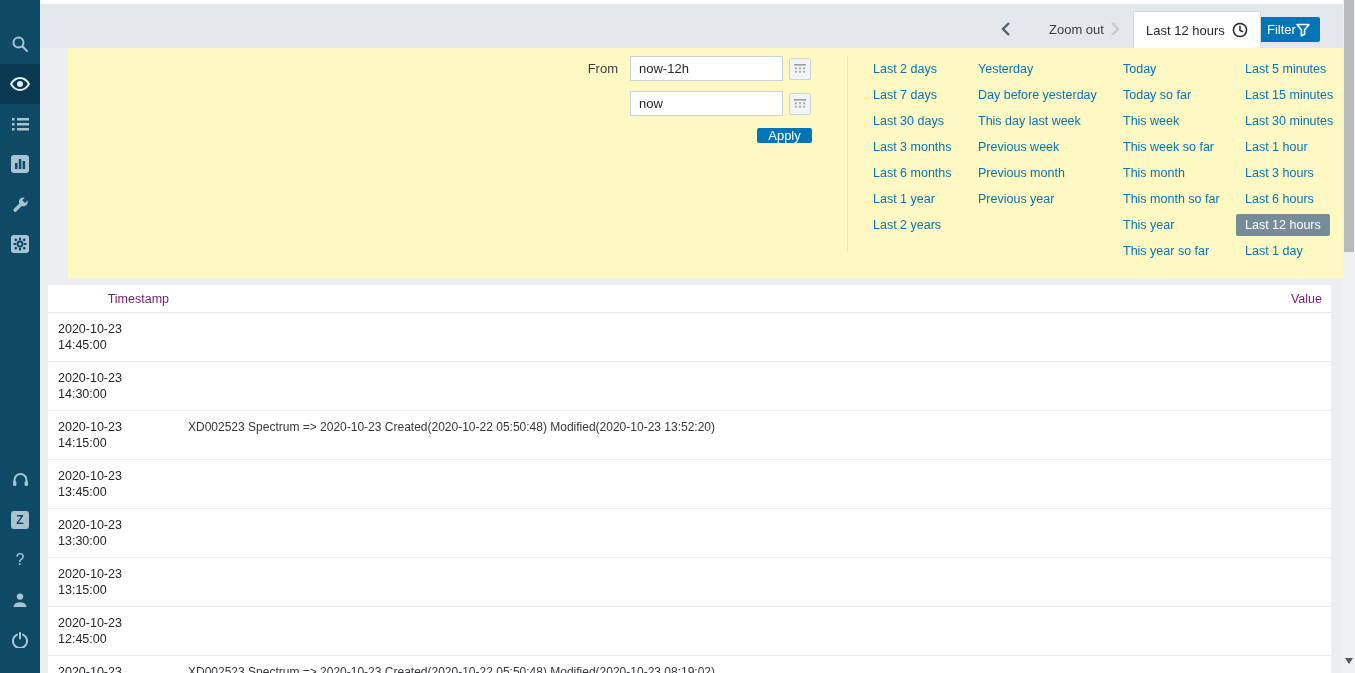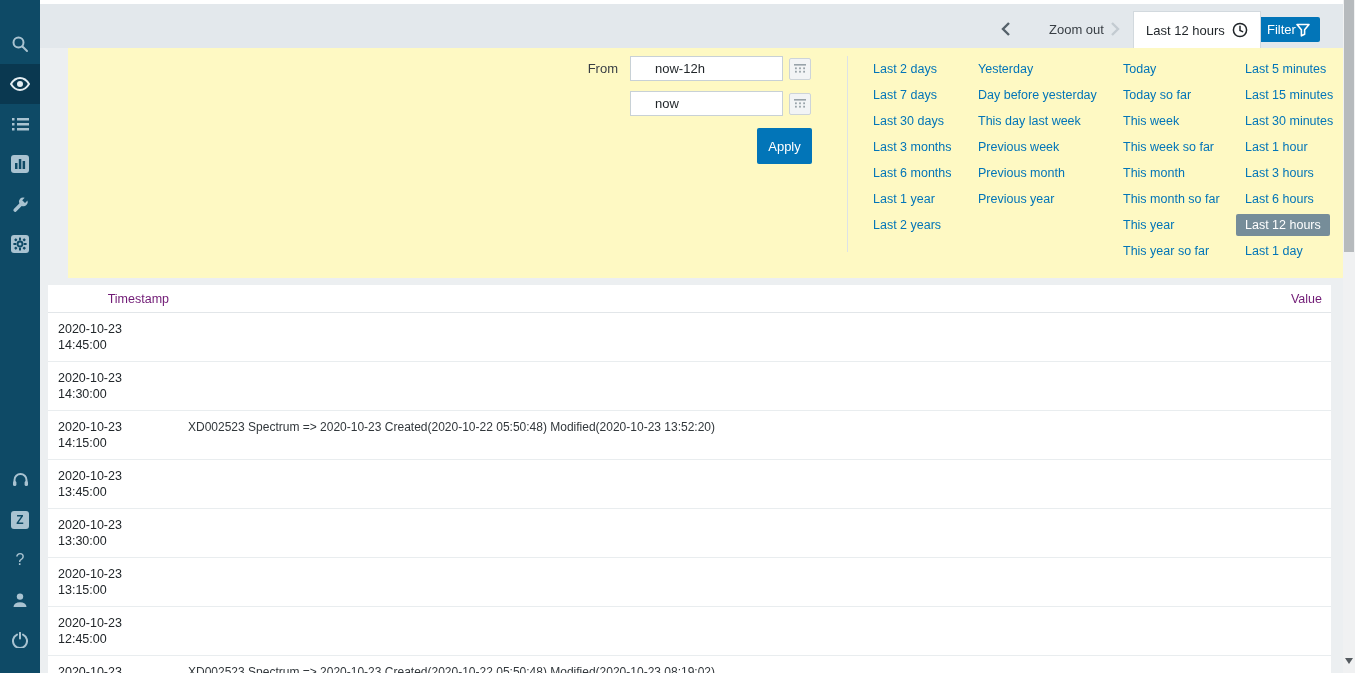--- a/index.html
+++ b/index.html
@@ -53,33 +53,33 @@
   
   .filter-panel {
     position:absolute; left:48px; top:48px; width:1283px; height:230px;
     background:#fef9c3; z-index:5;margin-left:20px;
   }
   .flabel { position:absolute; width:80px; text-align:right; font-size:13px; color:#383e44; }
   .from-label { left:470px; top:13px; }
   .to-label   { left:496px; top:48px; }
   .time-input {
     position:absolute; left:562px; width:153px; height:25px;
-    border:1px solid #c8d1d6; padding:0 24px; font-size:13px; color:#1f2428;
+    border:1px solid #c8d1d6; padding:0 8px; font-size:13px; color:#1f2428;
     font-family:"Liberation Sans", sans-serif; background:#fff;
   }
   .from-input { top:8px; }
   .to-input   { top:43px; }
   .cal-btn {
     position:absolute; left:721px; width:22px; height:22px;
     border:1px solid #cdd4d9; background:#f2f4f5; border-radius:2px;
     display:flex; align-items:center; justify-content:center; cursor:pointer; color:#98a3a9;
   }
   .cal-from { top:10px; } .cal-to { top:45px; }
   .apply-btn {
-    position:absolute; left:689px; top:80px; width:55px; height:36px;
+    position:absolute; left:689px; top:80px; width:55px; height:15px;
     background:#0275b8; color:#fff; border:none; border-radius:2px; font-size:13px;
     cursor:pointer; font-family:"Liberation Sans", sans-serif;
   }
   .vdivider { position:absolute; left:779px; top:8px; width:1px; height:196px; background:#dde2e6; }
   .quick-col { position:absolute; top:7px; list-style:none; }
   .qc-1 { left:805px; }  .qc-2 { left:910px; }  .qc-3 { left:1055px; } .qc-4 { left:1177px; }
   .quick-col li { height:26px; line-height:26px; white-space:nowrap; }
   .quick-col a { color:#0275b8; text-decoration:none; font-size:12.5px; cursor:pointer; }
   .quick-col a.selected {
     background:#768d99; color:#ffffff; padding:4px 9px; border-radius:2px; margin-left:-9px;

